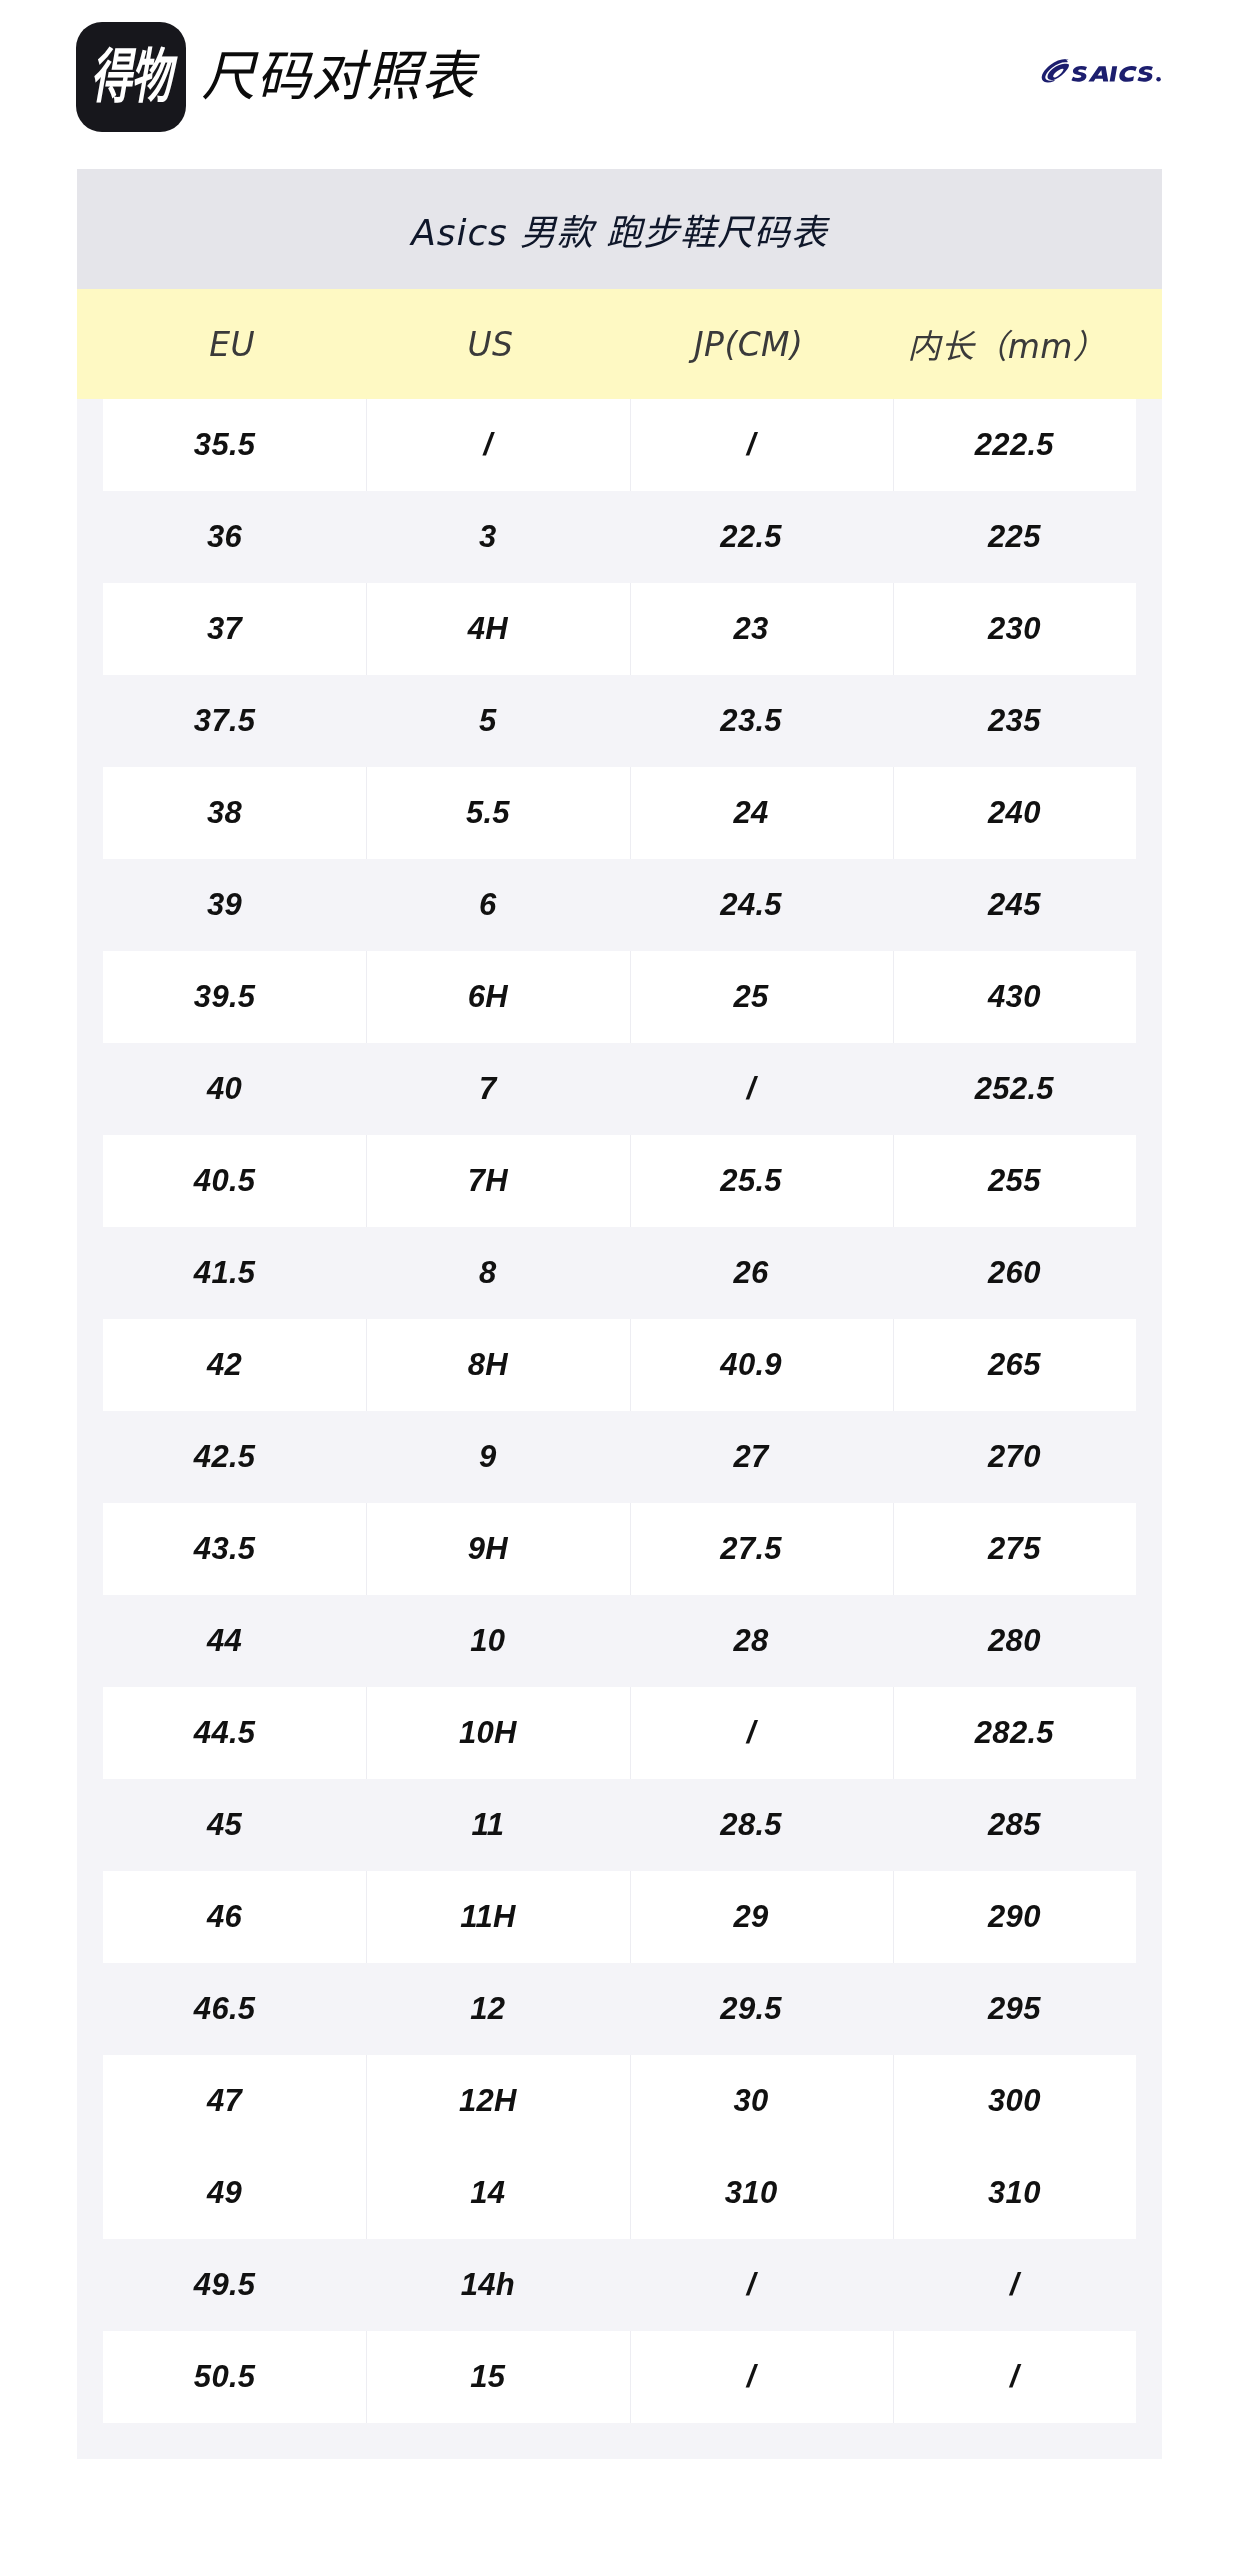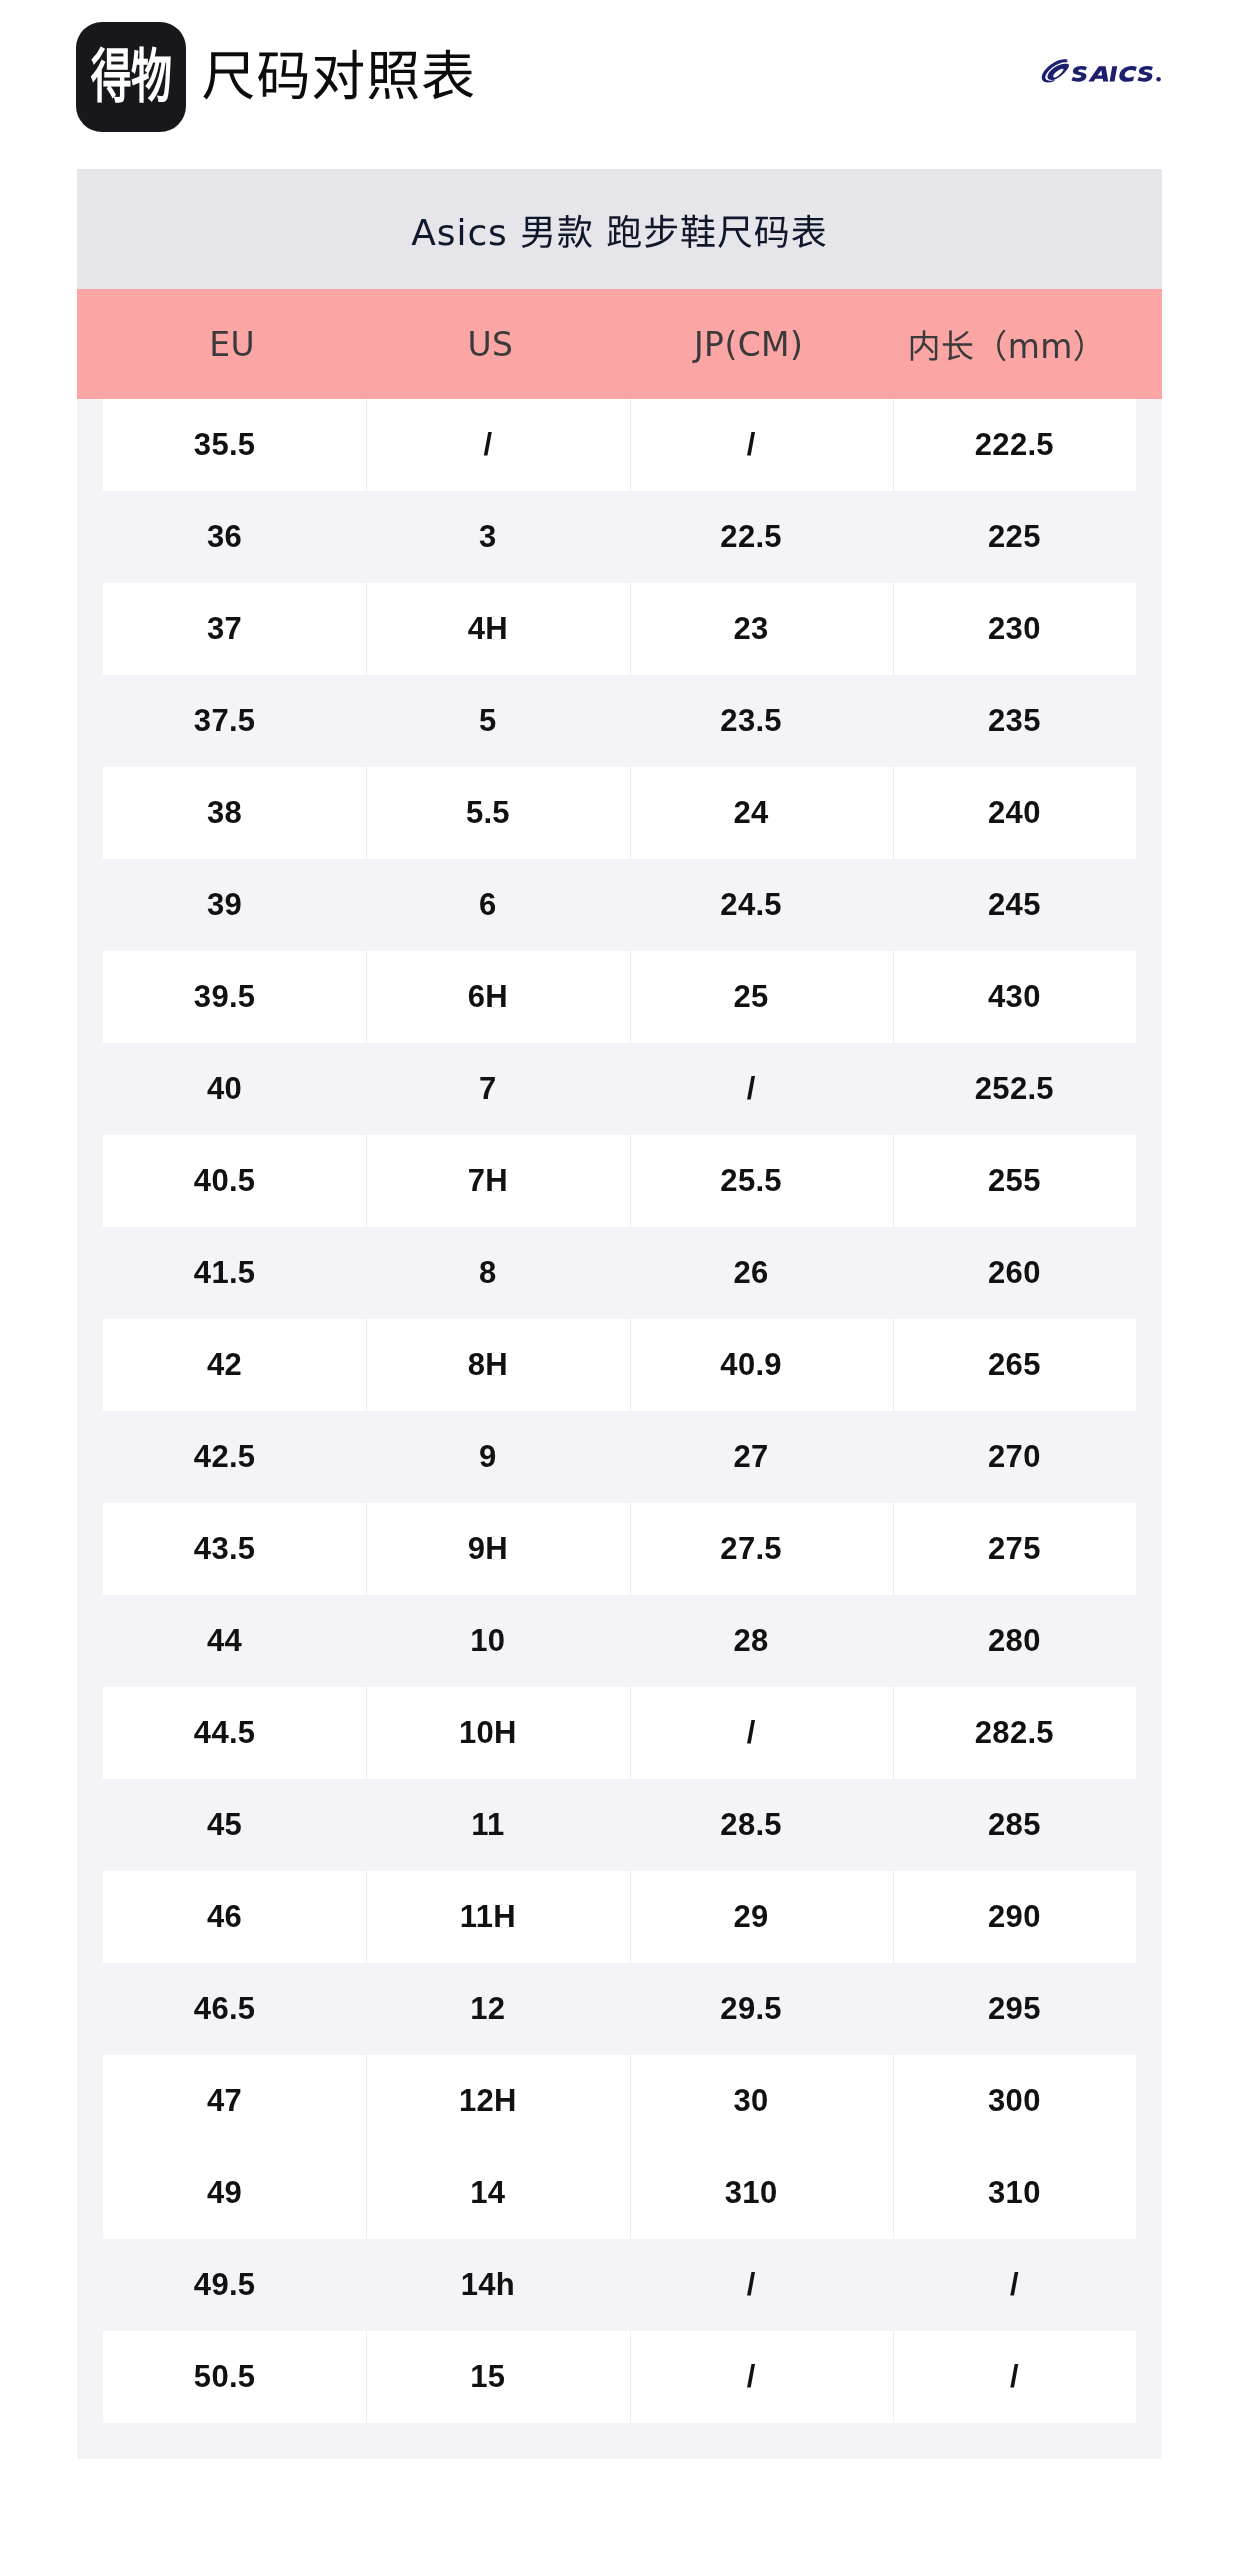--- a/index.html
+++ b/index.html
@@ -12,20 +12,21 @@
     font-family:"Liberation Sans","DejaVu Sans",sans-serif;
     -webkit-font-smoothing:antialiased;
   }
 
   #page {
     position:relative;
     width:1239px;
     height:2576px;
     background:#FFFFFF;
     overflow:hidden;
+    font-style:italic;
   }
 
   
   .header {
     position:absolute;
     left:0; top:0;
     width:1239px;
     height:155px;
   }
 
@@ -97,21 +98,21 @@
     color:#0f172a;
     letter-spacing:0.9px;
     white-space:nowrap;
     font-family:"DejaVu Sans","Liberation Sans",sans-serif;
   }
 
   .table-head {
     height:110px;
     display:flex;
     align-items:center;
-    background:#fca5a5;
+    background:#fef9c3;
     padding:3px 26px;
   }
   .table-head .cell {
     font-size:33px;
     color:#3A3A3A;
     font-weight:400;
     letter-spacing:0.4px;
     font-family:"DejaVu Sans","Liberation Sans",sans-serif;
   }
 

